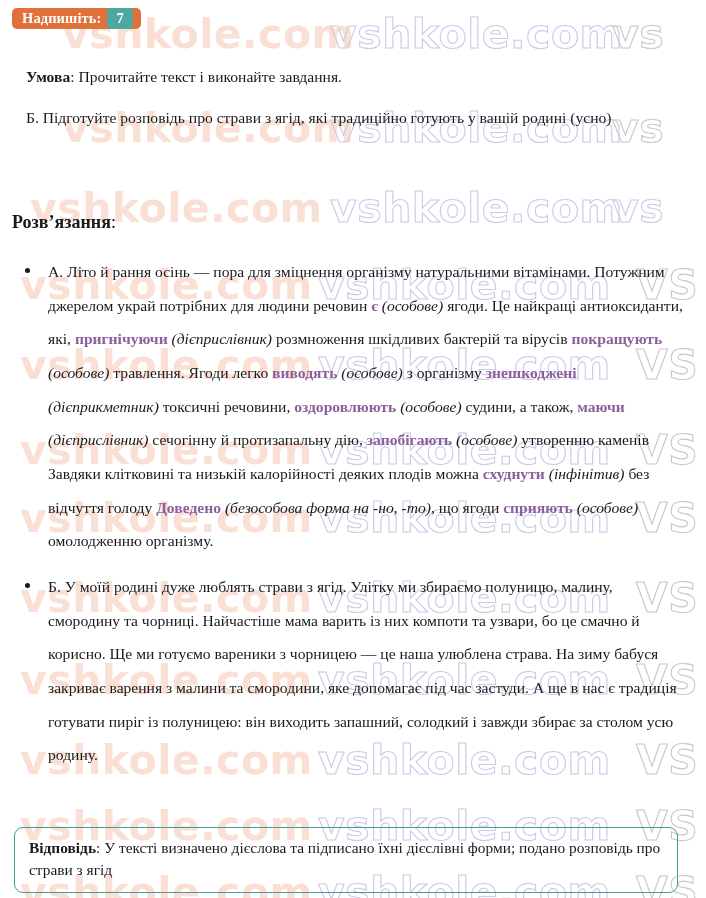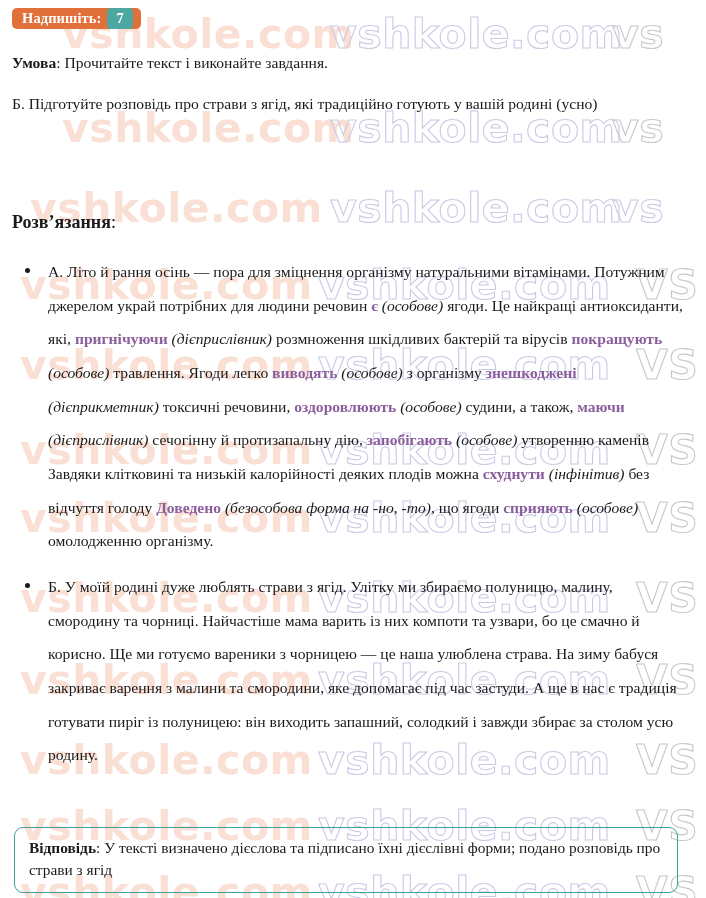--- a/index.html
+++ b/index.html
@@ -88,21 +88,21 @@
   
   .prompt {
     position: absolute;
     left: 12px;
     top: 52px;
     width: 672px;
     font-size: 15.6px;
     line-height: 1.42;
   }
   .prompt p {
-    margin: 0;
+    margin: 14px;
   }
   .prompt .lead {
     font-weight: 700;
   }
   .prompt .spacer-b {
     margin-top: 19px;
   }
 
   .solution-head {
     position: absolute;

